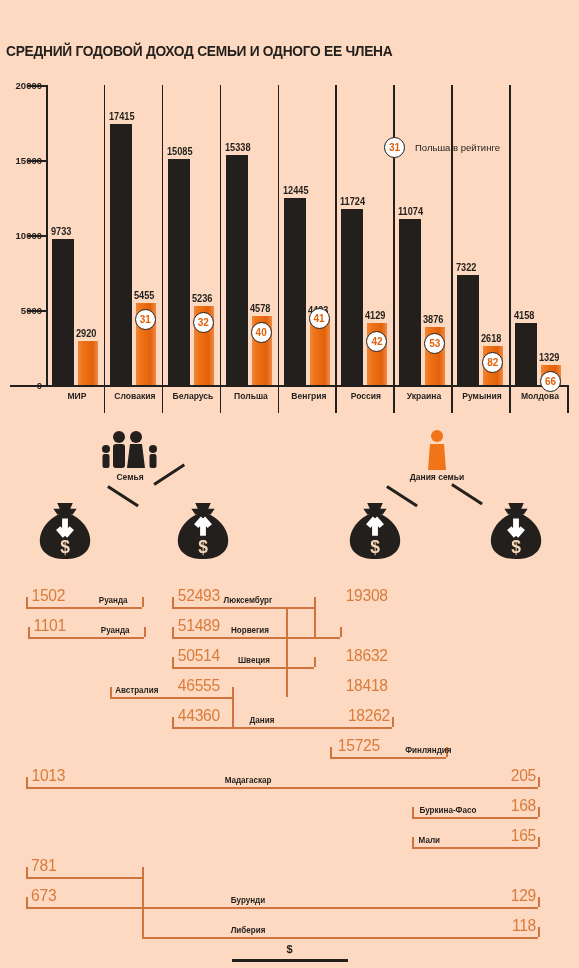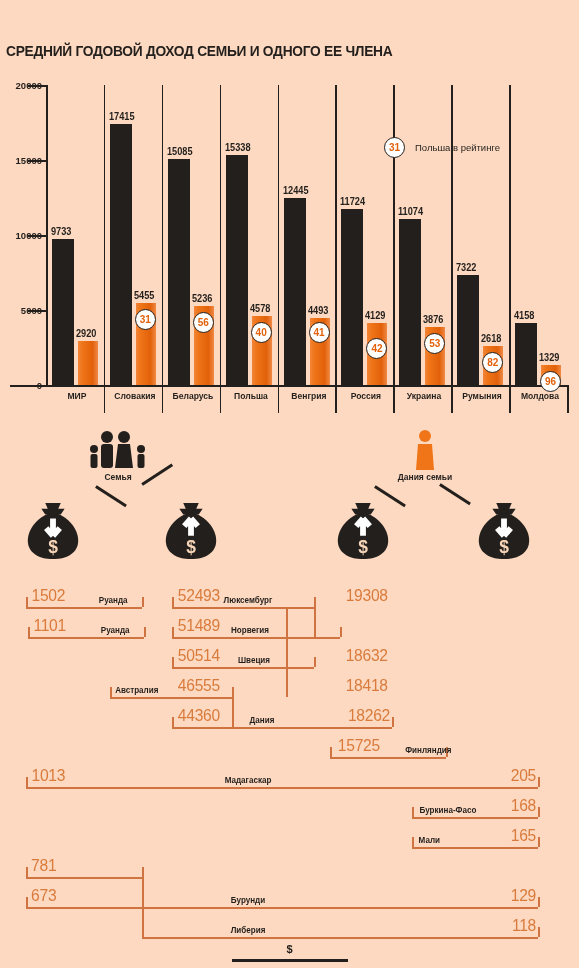--- a/index.html
+++ b/index.html
@@ -71,21 +71,21 @@
     border-radius: 50%; background: #fff; border: 1.4px solid #231f1c;
     display: flex; align-items: center; justify-content: center;
     font-size: 10px; font-weight: bold; color: #e2610a;
   }
   .legend-text {
     position: absolute; left: 415px; top: 65px; font-size: 9.5px;
     color: #231f1c; white-space: nowrap;
   }
 
   
-  .iconsec { position: absolute; left: 0; top: 396px; width: 493px; height: 140px; }
+  .iconsec { position: absolute; left: 12px; top: 396px; width: 493px; height: 140px; }
   .icon-cap {
     position: absolute; font-size: 8.5px; font-weight: bold; color: #231f1c;
     background: #fcd9c0; padding: 0 3px; white-space: nowrap;
     transform: translateX(-50%); z-index: 3;
   }
   .arm { position: absolute; background: #231f1c; height: 2.6px; transform-origin: left center; }
   .bag { position: absolute; width: 62px; height: 62px; }
 
   
   .rows { position: absolute; left: 0; top: 540px; width: 579px; height: 380px; }
@@ -149,45 +149,45 @@
         <div class="bar-val" style="left: 108.889px; top: 33.775px;">17415</div>
         <div class="bar-val" style="left: 133.889px; top: 213.175px;">5455</div>
         <div class="badge" style="left: 134.889px; top: 232.175px;">31</div>
         <div class="cat-lab" style="left: 105.889px; width: 57.8889px;">Словакия</div>
         <div class="cat-sep" style="left: 161.778px;"></div>
         <div class="cat-sep2" style="left: 161.778px;"></div>
         <div class="bar-dark" style="left: 167.778px; top: 81.725px; width: 22px; height: 226.275px;"></div>
         <div class="bar-or" style="left: 193.778px; top: 229.46px; width: 20px; height: 78.54px;"></div>
         <div class="bar-val" style="left: 166.778px; top: 68.725px;">15085</div>
         <div class="bar-val" style="left: 191.778px; top: 216.46px;">5236</div>
-        <div class="badge" style="left: 192.778px; top: 235.46px;">56</div>
+        <div class="badge" style="left: 192.778px; top: 235.46px;">32</div>
         <div class="cat-lab" style="left: 163.778px; width: 57.8889px;">Беларусь</div>
         <div class="cat-sep" style="left: 219.667px;"></div>
         <div class="cat-sep2" style="left: 219.667px;"></div>
         <div class="bar-dark" style="left: 225.667px; top: 77.93px; width: 22px; height: 230.07px;"></div>
         <div class="bar-or" style="left: 251.667px; top: 239.33px; width: 20px; height: 68.67px;"></div>
         <div class="bar-val" style="left: 224.667px; top: 64.93px;">15338</div>
         <div class="bar-val" style="left: 249.667px; top: 226.33px;">4578</div>
         <div class="badge" style="left: 250.667px; top: 245.33px;">40</div>
         <div class="cat-lab" style="left: 221.667px; width: 57.8889px;">Польша</div>
         <div class="cat-sep" style="left: 277.556px;"></div>
         <div class="cat-sep2" style="left: 277.556px;"></div>
         <div class="bar-dark" style="left: 283.556px; top: 121.325px; width: 22px; height: 186.675px;"></div>
         <div class="bar-or" style="left: 309.556px; top: 240.605px; width: 20px; height: 67.395px;"></div>
         <div class="bar-val" style="left: 282.556px; top: 108.325px;">12445</div>
         <div class="bar-val" style="left: 307.556px; top: 227.605px;">4493</div>
-        <div class="badge" style="left: 308.556px; top: 245px;">41</div>
+        <div class="badge" style="left: 308.556px; top: 231px;">41</div>
         <div class="cat-lab" style="left: 279.556px; width: 57.8889px;">Венгрия</div>
         <div class="cat-sep" style="left: 335.444px;"></div>
         <div class="cat-sep2" style="left: 335.444px;"></div>
         <div class="bar-dark" style="left: 341.444px; top: 132.14px; width: 22px; height: 175.86px;"></div>
         <div class="bar-or" style="left: 367.444px; top: 246.065px; width: 20px; height: 61.935px;"></div>
         <div class="bar-val" style="left: 340.444px; top: 119.14px;">11724</div>
         <div class="bar-val" style="left: 365.444px; top: 233.065px;">4129</div>
-        <div class="badge" style="left: 366.444px; top: 261px;">42</div>
+        <div class="badge" style="left: 366.444px; top: 254px;">42</div>
         <div class="cat-lab" style="left: 337.444px; width: 57.8889px;">Россия</div>
         <div class="cat-sep" style="left: 393.333px;"></div>
         <div class="cat-sep2" style="left: 393.333px;"></div>
         <div class="bar-dark" style="left: 399.333px; top: 141.89px; width: 22px; height: 166.11px;"></div>
         <div class="bar-or" style="left: 425.333px; top: 249.86px; width: 20px; height: 58.14px;"></div>
         <div class="bar-val" style="left: 398.333px; top: 128.89px;">11074</div>
         <div class="bar-val" style="left: 423.333px; top: 236.86px;">3876</div>
         <div class="badge" style="left: 424.333px; top: 255.86px;">53</div>
         <div class="cat-lab" style="left: 395.333px; width: 57.8889px;">Украина</div>
         <div class="cat-sep" style="left: 451.222px;"></div>
@@ -198,21 +198,21 @@
         <div class="bar-val" style="left: 481.222px; top: 255.73px;">2618</div>
         <div class="badge" style="left: 482.222px; top: 274.73px;">82</div>
         <div class="cat-lab" style="left: 453.222px; width: 57.8889px;">Румыния</div>
         <div class="cat-sep" style="left: 509.111px;"></div>
         <div class="cat-sep2" style="left: 509.111px;"></div>
         <div class="cat-sep2" style="left: 567px;"></div>
         <div class="bar-dark" style="left: 515.111px; top: 245.63px; width: 22px; height: 62.37px;"></div>
         <div class="bar-or" style="left: 541.111px; top: 288.065px; width: 20px; height: 19.935px;"></div>
         <div class="bar-val" style="left: 514.111px; top: 232.63px;">4158</div>
         <div class="bar-val" style="left: 539.111px; top: 275.065px;">1329</div>
-        <div class="badge" style="left: 540.111px; top: 294.065px;">96</div>
+        <div class="badge" style="left: 540.111px; top: 294.065px;">66</div>
         <div class="cat-lab" style="left: 511.111px; width: 57.8889px;">Молдова</div>
       </div>
     <div class="legend-badge">31</div>
     <div class="legend-text">Польша в рейтинге</div>
   </div>
 
   <div class="iconsec">
 
     <svg width="64" height="40" viewBox="0 0 64 40" style="position:absolute;left:86px;top:2px;">
       <g fill="#231f1c">

